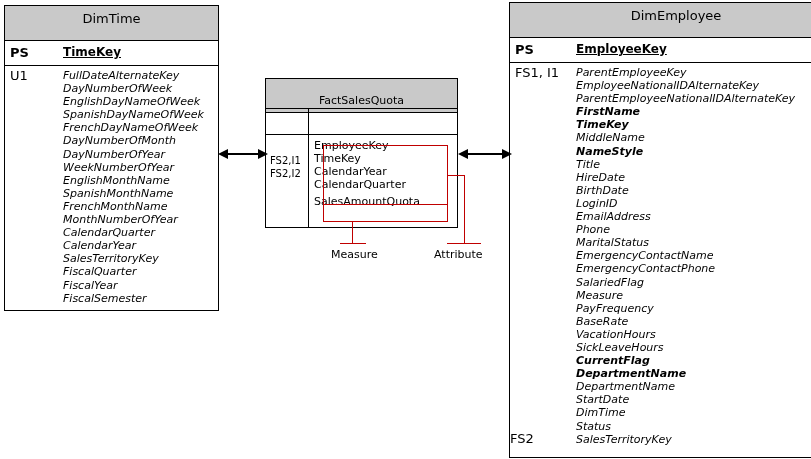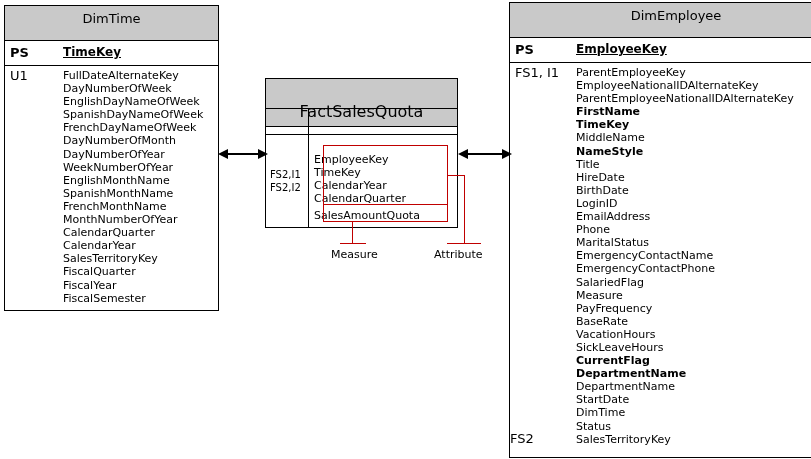--- a/index.html
+++ b/index.html
@@ -53,38 +53,39 @@
     font-size: 12px;
   }
   .attr-row {
     display: flex;
     box-sizing: border-box;
     padding-top: 3px;
   }
   .attr-list {
     line-height: 13.1px;
     white-space: nowrap;
+    font-style: italic;
   }
   .attr-list div.b { font-weight: bold; }
   .left-tag {
     line-height: 13.1px;
     white-space: nowrap;
   }
 
   
   #dimtime { left: 4px; top: 5px; width: 215px; height: 306px; }
   #dimtime .col-left { width: 52px; }
 
   
   #dimemployee { left: 509px; top: 2px; width: 334px; height: 456px; }
   #dimemployee .col-left { width: 60px; }
 
   
   #factsales { left: 265px; top: 78px; width: 193px; height: 150px; }
-  #factsales .tbl-header { font-size: 16px; padding: 23px 0 5px 0; }
+  #factsales .tbl-header { font-size: 11px; padding: 15px 0 5px 0; }
   #fact-body { display: flex; }
   #fact-left {
     width: 42px;
     box-sizing: border-box;
     padding-left: 4px;
     padding-top: 41px;
     font-size: 10px;
     line-height: 13.1px;
     white-space: nowrap;
   }

